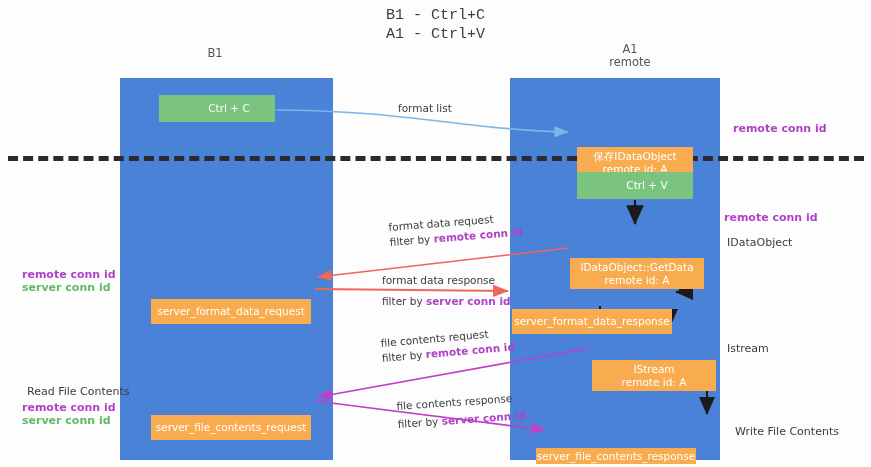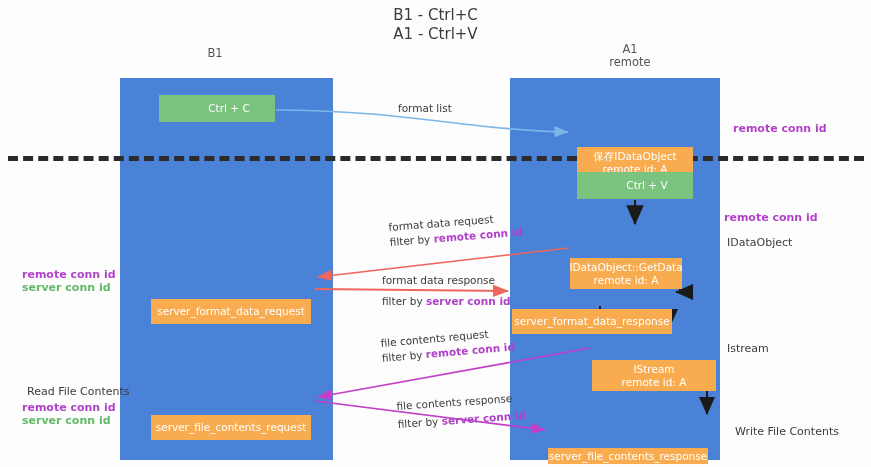--- a/index.html
+++ b/index.html
@@ -11,21 +11,21 @@
     color:#3c3c3c;
   }
   .stage{position:absolute;inset:0;}
   .abs{position:absolute;}
 
   
   #title{
     left:0;top:6px;width:871px;text-align:center;
     font-size:15px;line-height:19px;color:#3c3c3c;
   }
-  #title div{white-space:pre;}
+  #title div{white-space:pre;font-family:Liberation Mono, monospace;}
 
   
   .colhead{
     text-align:center;font-size:11.5px;line-height:13px;color:#555;
   }
   #col-b1{left:145px;top:47px;width:140px;}
   #col-a1{left:545px;top:43px;width:170px;}
 
   
   .lane{background:#4a82d8;}
@@ -45,26 +45,26 @@
     align-items:center;justify-content:center;
     color:#ffffff;font-size:10.5px;line-height:13px;
     text-align:center;padding:2px 4px;
   }
   .green{background:#7ac47f;padding-left:28px;}
   .orange{background:#f8ac4f;margin-top:30px;}
 
   #n-ctrlc{left:159px;top:95px;width:116px;height:27px;}
   #n-save-ido{left:577px;top:117px;width:116px;height:31px;}
   #n-ctrlv{left:577px;top:172px;width:116px;height:27px;}
-  #n-getdata{left:570px;top:228px;width:112px;height:31px;}
+  #n-getdata{left:570px;top:228px;width:134px;height:31px;}
   #n-sfdreq{left:151px;top:269px;width:160px;height:25px;}
   #n-sfdresp{left:512px;top:279px;width:160px;height:25px;}
   #n-istream{left:592px;top:330px;width:124px;height:31px;}
   #n-sfcreq{left:151px;top:385px;width:160px;height:25px;}
-  #n-sfcresp{left:548px;top:418px;width:160px;height:16px;align-items:center;}
+  #n-sfcresp{left:536px;top:418px;width:160px;height:16px;align-items:center;}
 
   
   .side{font-size:11px;line-height:13px;}
   .purple{color:#b042c8;font-weight:bold;}
   .green-t{color:#62b968;font-weight:bold;}
   .plain{color:#3c3c3c;}
 
   #lbl-rci-1{left:733px;top:122px;}
   #lbl-rci-2{left:724px;top:211px;}
   #lbl-dataobject{left:727px;top:236px;}

